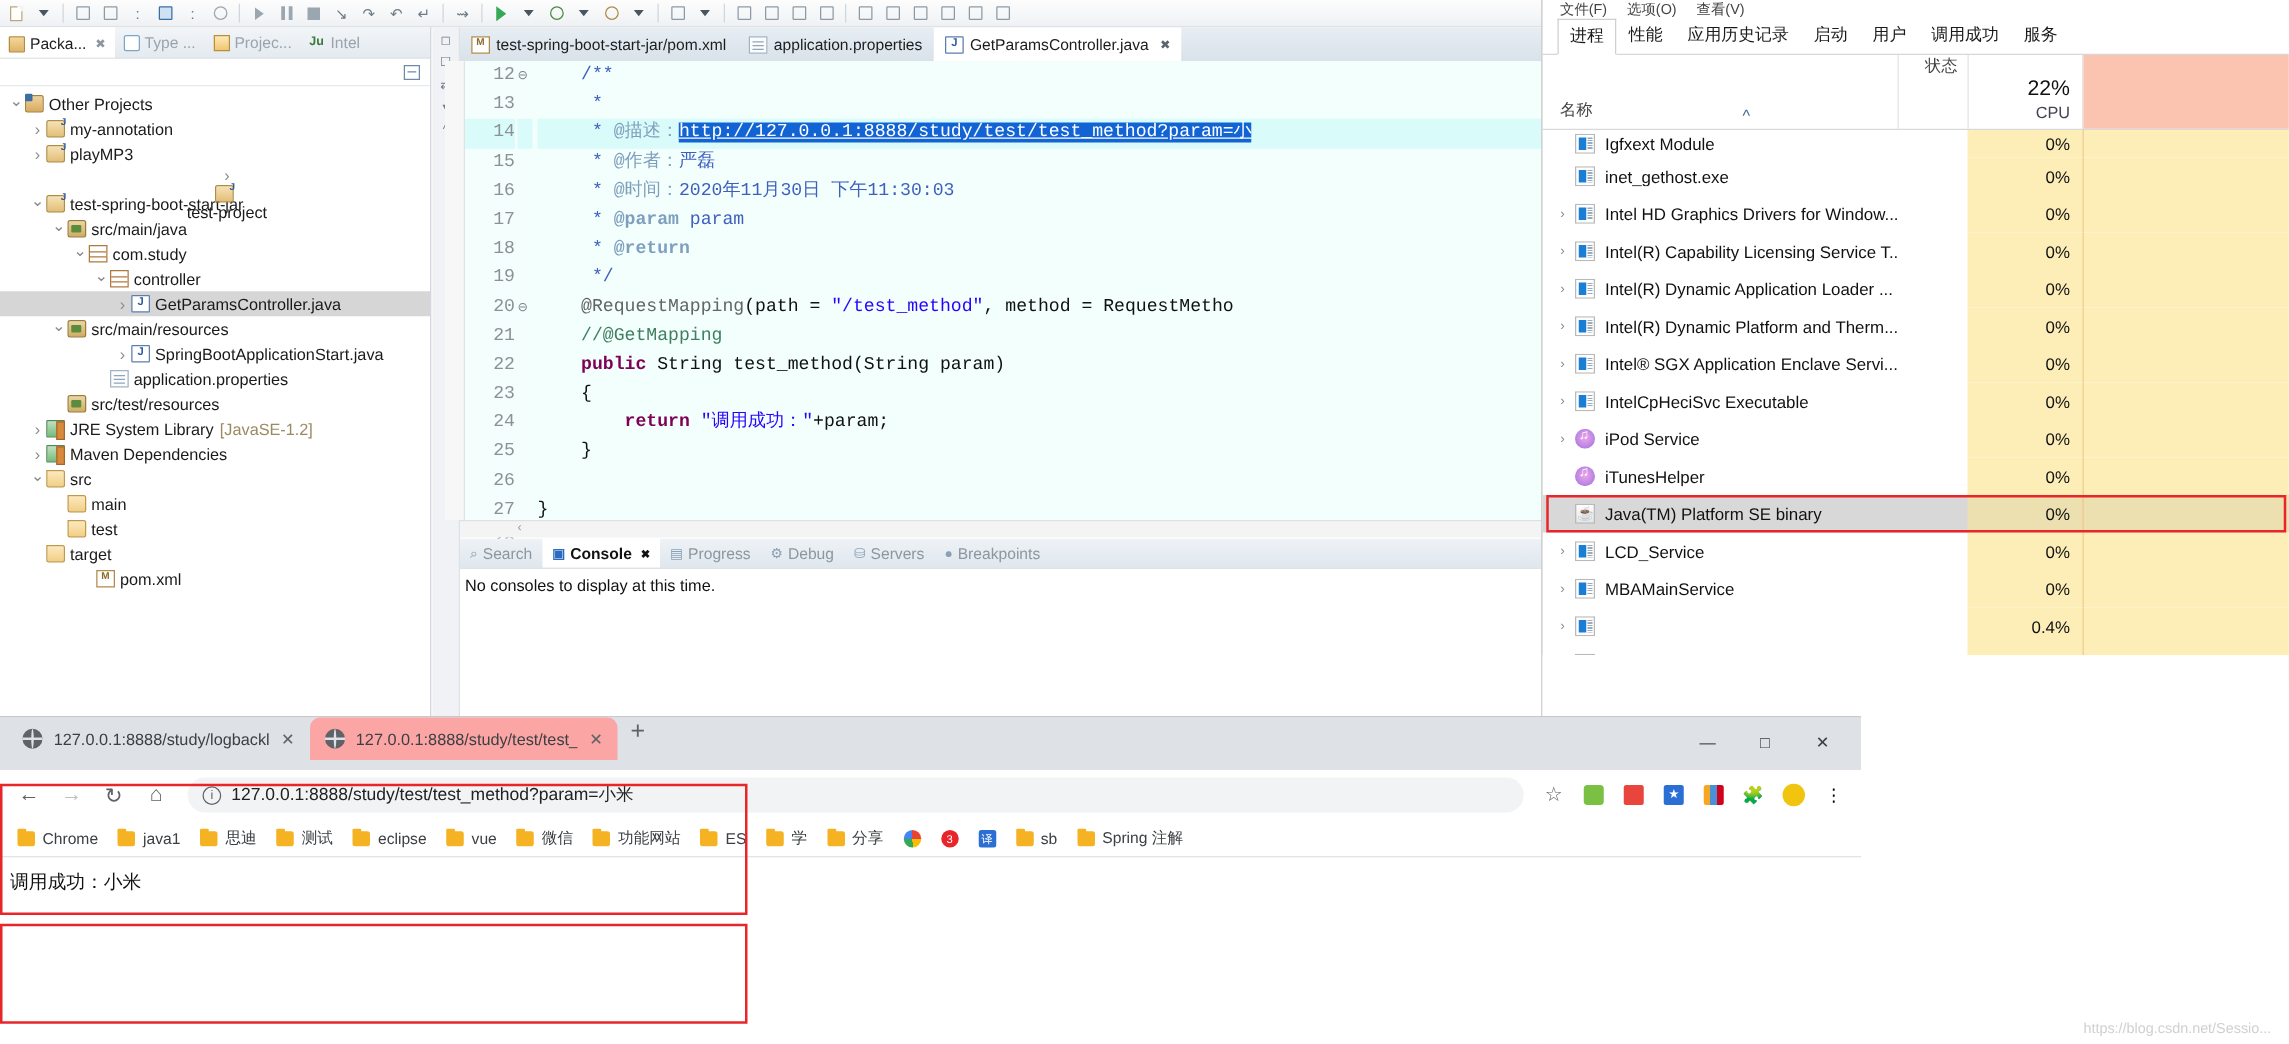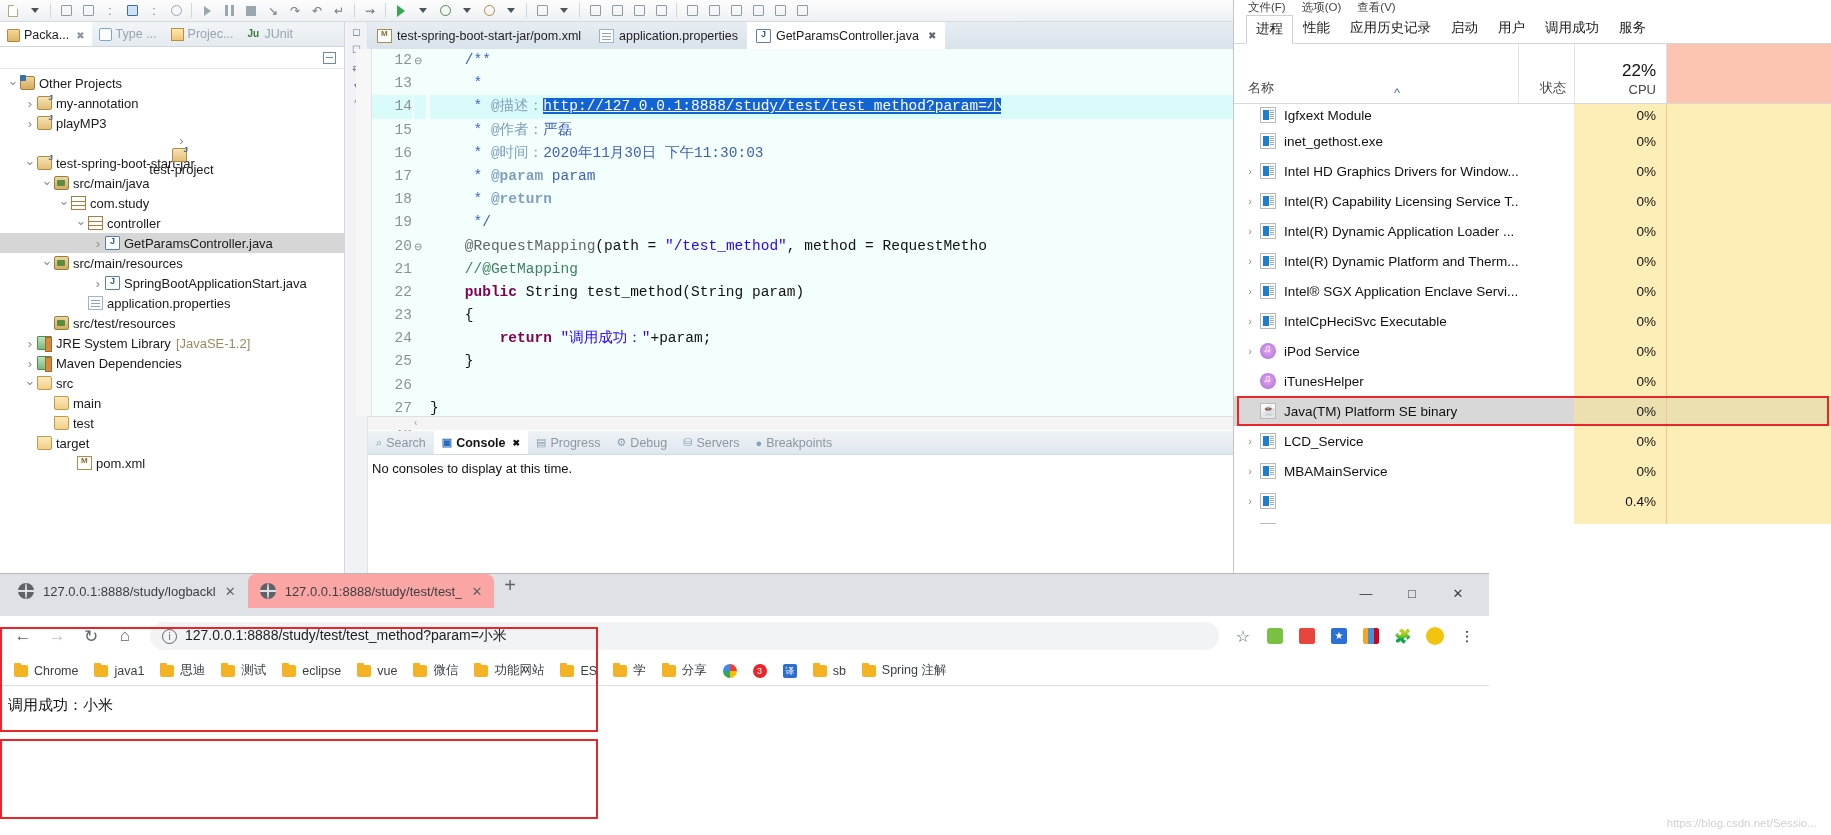--- a/index.html
+++ b/index.html
@@ -115,21 +115,21 @@
              border-left:1px solid #c4c4c4; }
   .tm-menu { height:14px; font-size:11.5px; color:#444; padding-left:14px; display:flex; gap:16px; overflow:hidden;}
   .tm-tabs { height:30px; display:flex; align-items:flex-end; padding-left:12px; border-bottom:1px solid #d7d7d7;
              font-size:13.5px; }
   .tm-tab { padding:4px 9px 5px; border:1px solid transparent; color:#1a1a1a; }
   .tm-tab.active { background:#fff; border:1px solid #d0d0d0; border-bottom:1px solid #fff; position:relative; top:1px;}
   .tm-head { height:60px; display:flex; align-items:flex-end; border-bottom:1px solid #d9d9d9; position:relative;}
   .tm-col-name { flex:1; padding:0 0 6px 14px; font-size:13px; color:#444; position:relative;}
   .sortcaret { position:absolute; left:160px; top:6px; color:#4a6b9a; font-size:13px;}
   .tm-col-state { width:56px; text-align:right; padding:0 8px 6px 0; font-size:13px; color:#444;
-                  border-left:1px solid #e3e3e3; height:100%; display:flex; align-items:flex-end; justify-content:flex-end;}
+                  border-left:1px solid #e3e3e3; height:100%; display:flex; align-items:flex-start; justify-content:flex-end;}
   .tm-col-cpu { width:92px; padding:0 10px 6px 0; border-left:1px solid #e3e3e3; height:100%;
                 display:flex; flex-direction:column; justify-content:flex-end; align-items:flex-end; }
   .cpu-pct { font-size:17px; color:#111; margin-bottom:1px; }
   .cpu-lbl { font-size:13px; color:#445; }
   .tm-col-extra { width:165px; border-left:1px solid #e3e3e3; height:100%; background:#fbc4b0; }
   .tm-rows { position:relative; }
   .tm-row { display:flex; height:30px; align-items:center; font-size:13.5px; color:#111; }
   .tm-row.sel { background:#d8d8d8; }
   .tm-name { flex:1; display:flex; align-items:center; padding-left:6px; white-space:nowrap; overflow:hidden;}
   .tm-exp { width:20px; text-align:center; color:#8b8b8b; font-size:11px; flex:none;}
@@ -301,21 +301,21 @@
       <div class="view-tab">
         <span class="mini-icon mi-type"></span>
         <span>Type ...</span>
       </div>
       <div class="view-tab">
         <span class="mini-icon mi-proj"></span>
         <span>Projec...</span>
       </div>
       <div class="view-tab">
         <span class="mini-icon mi-junit">Ju</span>
-        <span>JUnit</span>
+        <span>Intel</span>
       </div>
     </div>
     <div class="pkg-toolbar">
       <span class="collapse-ic"></span>
     </div>
     <div class="tree" id="tree">
         <div class="tnode" style="padding-left: 6px;">
           <span class="arrow down"></span>
           <span class="ticon i-otherproj"></span>
           <span>Other Projects</span>

